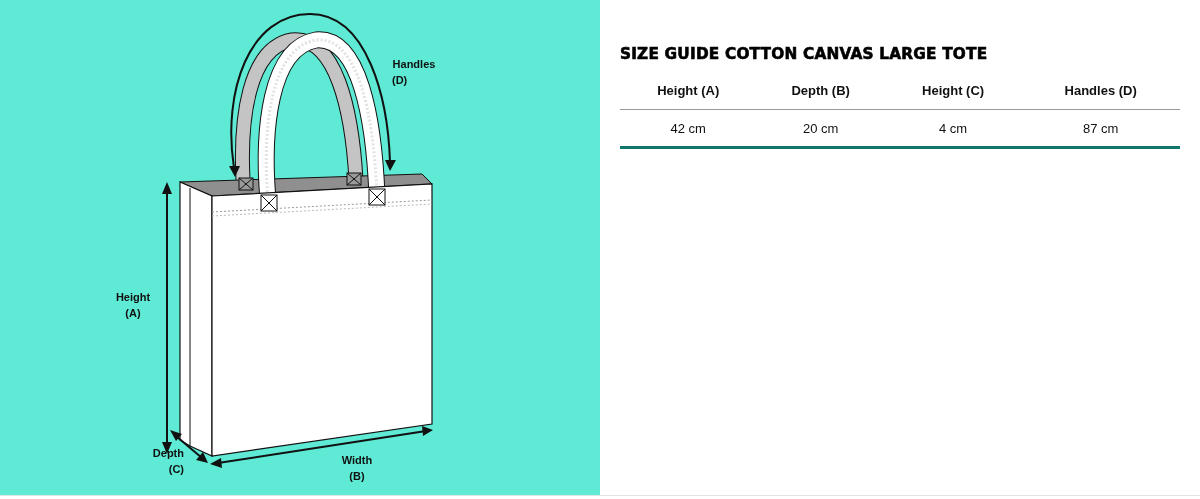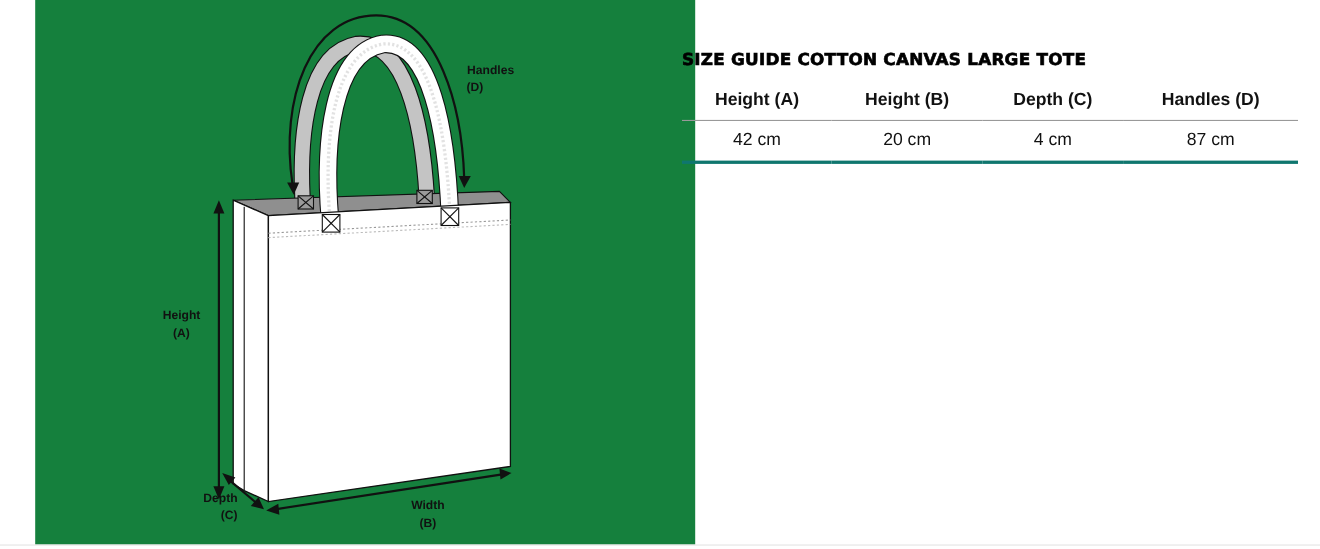--- a/index.html
+++ b/index.html
@@ -14,22 +14,21 @@
       overflow: hidden;
       font-family: "Liberation Sans", sans-serif;
       color: #111111;
     }
     .illustration-panel {
       position: absolute;
       left: 0;
       top: 0;
       width: 600px;
       height: 495px;
-      background: #15803d;
-      margin-left: 32px;
+      background: #5eead4;
     }
     .illustration-panel svg {
       position: absolute;
       left: 0;
       top: 0;
     }
     .dim-label {
       position: absolute;
       font-size: 11px;
       font-weight: bold;
@@ -68,21 +67,21 @@
       transform: scaleX(1.02);
       transform-origin: left;
       -webkit-text-stroke: 0.6px #000;
     }
     table.size-table {
       position: absolute;
       left: 0;
       top: 72px;
       width: 560px;
       border-collapse: collapse;
-      font-size: 16px;
+      font-size: 13px;
     }
     table.size-table th {
       height: 37px;
       font-weight: bold;
       text-align: center;
       border-bottom: 1px solid #999;
       padding: 0;
     }
     table.size-table td {
       height: 36px;
@@ -155,21 +154,21 @@
       <line x1="218" y1="463" x2="426" y2="431" stroke="#111" stroke-width="2"></line>
       <polygon points="210,464 221,458 222,468" fill="#111"></polygon>
       <polygon points="433,430 422,426 423,436" fill="#111"></polygon>
     </g>
   </svg>
 
   <div class="dim-label" style="left:390px; top:56px; width:48px;">
     <span>Handles</span>
     <span style="text-align:left; padding-left:2px;">(D)</span>
   </div>
-  <div class="dim-label" style="left:108px; top:279px; width:50px;">
+  <div class="dim-label" style="left:108px; top:289px; width:50px;">
     <span>Height</span>
     <span>(A)</span>
   </div>
   <div class="dim-label" style="left:134px; top:445px; width:50px;text-align:right;">
     <span>Depth</span>
     <span>(C)</span>
   </div>
   <div class="dim-label" style="left:332px; top:452px; width:50px;">
     <span>Width</span>
     <span>(B)</span>
@@ -177,22 +176,22 @@
 </div>
 
 <div class="bottom-line"></div>
 
 <div class="info-panel">
   <div class="guide-title">SIZE GUIDE COTTON CANVAS LARGE TOTE</div>
   <table class="size-table">
     <thead>
       <tr>
         <th>Height (A)</th>
-        <th>Height (B)</th>
-        <th>Depth (C)</th>
+        <th>Depth (B)</th>
+        <th>Height (C)</th>
         <th>Handles (D)</th>
       </tr>
     </thead>
     <tbody>
       <tr>
         <td>42 cm</td>
         <td>20 cm</td>
         <td>4 cm</td>
         <td>87 cm</td>
       </tr>

